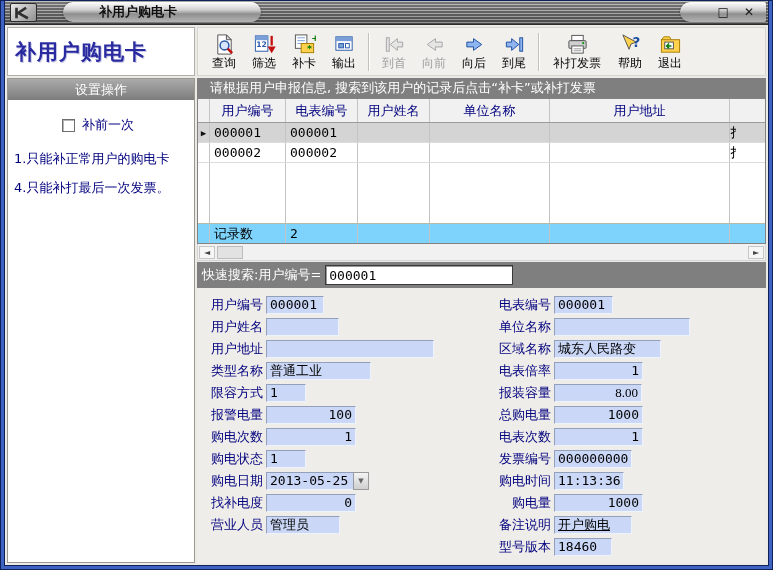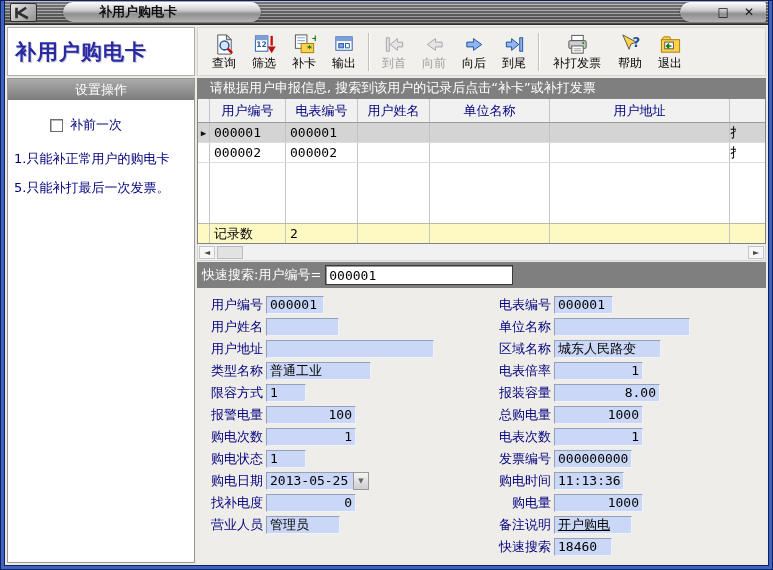--- a/index.html
+++ b/index.html
@@ -33,40 +33,40 @@
   .tb-btn.disabled{color:#9d9d9d;}
   .tb-icon{width:23px;height:23px;display:block;}
   .tb-icon svg{width:23px;height:23px;display:block;}
   .tb-label{white-space:nowrap;line-height:1.2;}
   .tb-sep{width:0;height:38px;border-left:1px solid #c3c0ba;border-right:1px solid #ffffff;margin:0 4px;flex:0 0 auto;}
 
   
   .body-row{flex:1;display:flex;gap:2px;padding:1px 2px 2px 2px;background:#eceae6;min-height:0;}
   .sidebar{width:188px;flex:0 0 auto;background:#ffffff;border:1px solid #9b988f;display:flex;flex-direction:column;}
   .sidebar-header{height:21px;flex:0 0 auto;background:linear-gradient(180deg,#ababab,#7c7c7c);color:#fff;font-size:13px;display:flex;align-items:center;justify-content:center;}
-  .checkbox-row{margin:16px 0 6px 42px;display:flex;align-items:center;gap:7px;font-size:13px;color:#00007e;font-family:Liberation Mono, monospace;}
+  .checkbox-row{margin:16px 0 6px 54px;display:flex;align-items:center;gap:7px;font-size:13px;color:#00007e;font-family:Liberation Mono, monospace;}
   .checkbox{width:13px;height:13px;background:#fff;border:1px solid #6e6e6e;box-shadow:inset 1px 1px 0 #b5b5b5;flex:0 0 auto;}
   .note{color:#00007e;font-size:13px;margin:10px 4px 0 6px;line-height:1.45;}
 
   .right-panel{flex:1;display:flex;flex-direction:column;min-width:0;background:#eceae6;}
   .banner{height:20px;flex:0 0 auto;background:#7f7f7f;color:#fff;font-size:13px;display:flex;align-items:center;padding-left:13px;white-space:nowrap;overflow:hidden;}
 
   
   .grid{height:146px;flex:0 0 auto;border:1px solid #828282;background:#fff;display:flex;flex-direction:column;overflow:hidden;font-family:"DejaVu Sans Mono",monospace;}
   .g-row{display:flex;flex:0 0 auto;}
   .g-header{height:24px;background:#f1f1f1;border-bottom:1px solid #9c9c9c;}
   .g-header .g-cell{color:#00007e;font-family:"DejaVu Sans",sans-serif;font-size:13px;justify-content:center;}
   .g-cell{border-right:1px solid #c4c4c4;display:flex;align-items:center;padding:0 4px;font-size:13px;overflow:hidden;white-space:nowrap;flex:0 0 auto;}
   .g-cell.sel{padding:0;justify-content:center;font-size:9px;color:#111;}
   .g-cell.last{flex:1 1 auto;border-right:none;padding:0;}
   .g-data{height:20px;border-bottom:1px solid #dcdcdc;background:#fff;}
   .g-data.selected{background:#d4d4d4;}
   .g-filler{flex:1 1 auto;min-height:0;}
   .g-filler .g-cell{height:100%;}
-  .g-footer{height:20px;background:#fef9c3;border-top:1px solid #b9b9a5;}
+  .g-footer{height:20px;background:#7dd3fc;border-top:1px solid #b9b9a5;}
   .clip{display:inline-block;width:6px;overflow:hidden;}
 
   
   .hscroll{height:17px;flex:0 0 auto;background:#f1f1f1;border:1px solid #d4d4d4;border-top:none;display:flex;align-items:center;padding:1px;}
   .scroll-btn{width:16px;height:13px;background:#f6f6f6;border:1px solid #c6c6c6;display:flex;align-items:center;justify-content:center;font-size:8px;color:#444;flex:0 0 auto;}
   .scroll-thumb{width:26px;height:13px;background:#e2e2e2;border:1px solid #bcbcbc;margin-left:2px;flex:0 0 auto;}
   .scroll-spacer{flex:1;}
 
   
   .searchbar{height:26px;flex:0 0 auto;background:#7f7f7f;display:flex;align-items:center;padding-left:5px;gap:4px;color:#fff;font-size:13px;margin-top:1px;}
@@ -236,21 +236,21 @@
 
     <div class="body-row">
 
       <div class="sidebar">
         <div class="sidebar-header">设置操作</div>
         <div class="checkbox-row">
           <span class="checkbox"></span>
           <span>补前一次</span>
         </div>
         <div class="note">1.只能补正常用户的购电卡</div>
-        <div class="note">5.只能补打最后一次发票。</div>
+        <div class="note">4.只能补打最后一次发票。</div>
       </div>
 
       <div class="right-panel">
         <div class="banner">请根据用户申报信息, 搜索到该用户的记录后点击“补卡”或补打发票</div>
 
         <div class="grid">
                 <div class="g-row g-header">
                   <div class="g-cell sel" style="width: 12px;"></div>
                   <div class="g-cell" style="width: 76px;">用户编号</div>
                   <div class="g-cell" style="width: 72px;">电表编号</div>
@@ -375,21 +375,21 @@
                   <div class="form-row">
                     <span class="form-label">区域名称</span>
                     <input class="form-field" value="城东人民路变" style="width: 107px;">
                   </div>
                   <div class="form-row">
                     <span class="form-label">电表倍率</span>
                     <input class="form-field ra" value="1" style="width: 89px;">
                   </div>
                   <div class="form-row">
                     <span class="form-label">报装容量</span>
-                    <input class="form-field ra" value="8.00" style="width: 106px;">
+                    <input class="form-field ra" value="8.00" style="width: 88px; font-family: Liberation Serif, serif;">
                   </div>
                   <div class="form-row">
                     <span class="form-label">总购电量</span>
                     <input class="form-field ra" value="1000" style="width: 89px;">
                   </div>
                   <div class="form-row">
                     <span class="form-label">电表次数</span>
                     <input class="form-field ra" value="1" style="width: 89px;">
                   </div>
                   <div class="form-row">
@@ -402,21 +402,21 @@
                   </div>
                   <div class="form-row">
                     <span class="form-label">购电量</span>
                     <input class="form-field ra" value="1000" style="width: 89px;">
                   </div>
                   <div class="form-row">
                     <span class="form-label">备注说明</span>
                     <input class="form-field" value="开户购电" style="width: 78px; text-decoration: underline;">
                   </div>
                   <div class="form-row">
-                    <span class="form-label">快速搜索</span>
+                    <span class="form-label">型号版本</span>
                     <input class="form-field" value="18460" style="width: 58px;">
                   </div>
                 </div>
         </div>
       </div>
 
     </div>
 
    </div>
   </div>

